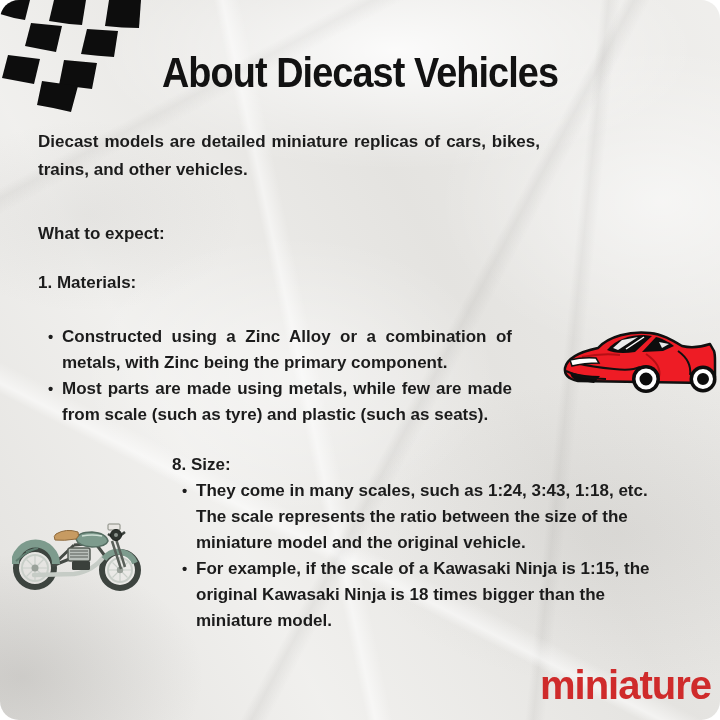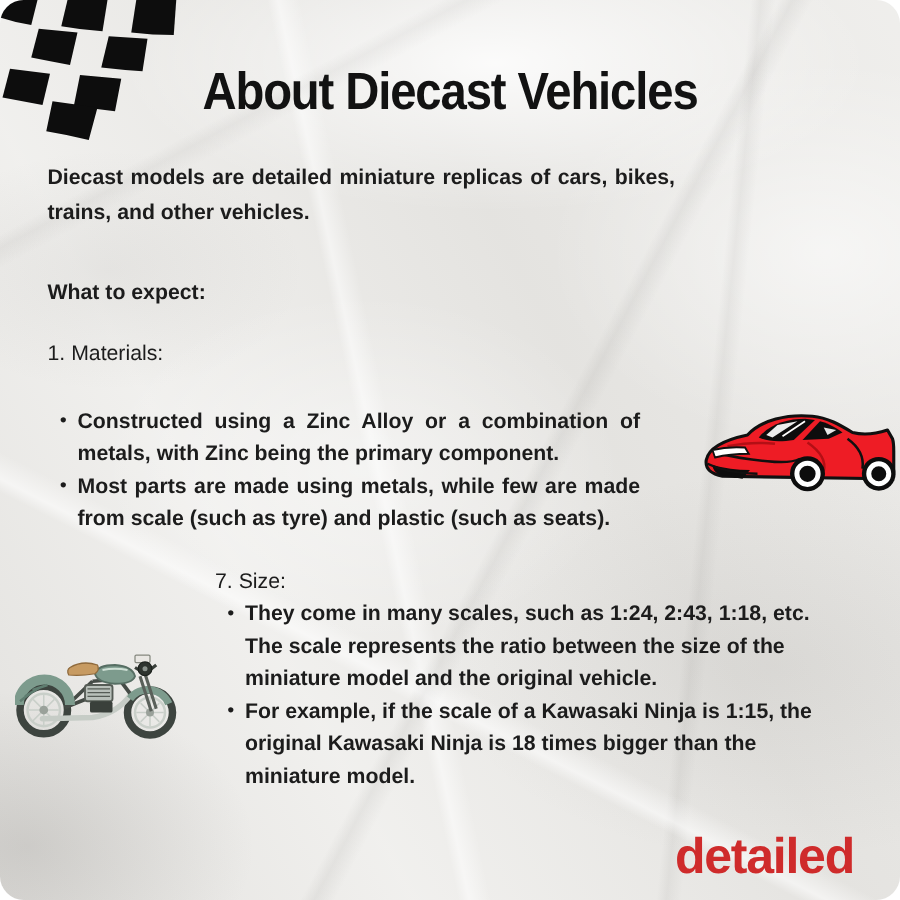--- a/index.html
+++ b/index.html
@@ -27,21 +27,21 @@
       linear-gradient(78deg,  transparent 0 42%,   rgba(255,255,255,0.5) 43%, transparent 45%);
   }
   .abs{position:absolute;}
   .txt{color:#1c1c1c;font-weight:700;text-align:right;}
   #title{left:0;top:49px;width:720px;text-align:center;
          font-size:42px;letter-spacing:-1px;color:#121212;font-weight:700;
          transform:scaleX(0.90);transform-origin:50% 50%;white-space:nowrap;}
   #intro{left:38px;top:128px;width:502px;font-size:17px;line-height:28px;
          text-align:justify;text-align-last:left;}
   #expect{left:38px;top:220px;font-size:17px;line-height:28px;}
-  .section-heading{font-size:17px;line-height:26px;color:#1c1c1c;font-weight:400;}
+  .section-heading{font-size:17px;line-height:26px;color:#1c1c1c;font-weight:700;}
   ul.bullets{list-style:none;margin:0;padding:0;}
   ul.bullets li{position:relative;padding-left:24px;font-size:17px;line-height:26px;
                 color:#1c1c1c;font-weight:700;}
   ul.bullets li::before{content:"•";position:absolute;left:10px;top:0;font-size:15px;}
   #section-materials{left:38px;top:270px;width:474px;}
   #section-materials ul.bullets{width:474px;margin-top:28px;}
   #section-materials li{text-align:justify;text-align-last:left;width:450px;}
   #section-size{left:172px;top:452px;width:500px;}
   #section-size li{width:465px;}
   #flag{left:0;top:0;}
@@ -99,23 +99,23 @@
     <path d="M30,32 L36,36 L33,34 Z" fill="#f7a356"></path>
     <path d="M8,45 Q22,49 38,49 L32,56 L14,53 Q8,50 8,45 Z" fill="#0d0d0d"></path>
     <path d="M4,44 Q20,52 44,52" stroke="#101010" stroke-width="2" fill="none"></path>
     <circle cx="84" cy="52" r="14" fill="#0d0d0d"></circle>
     <circle cx="84" cy="52" r="8.5" fill="none" stroke="#ffffff" stroke-width="4"></circle>
     <circle cx="141" cy="52" r="13.5" fill="#0d0d0d"></circle>
     <circle cx="141" cy="52" r="8" fill="none" stroke="#ffffff" stroke-width="4"></circle>
   </svg>
 
   <div id="section-size" class="abs">
-    <div class="section-heading">7. Size:</div>
+    <div class="section-heading">8. Size:</div>
     <ul class="bullets">
-      <li>They come in many scales, such as 1:24, 2:43, 1:18, etc. The scale represents the ratio between the size of the miniature model and the original vehicle.</li>
+      <li>They come in many scales, such as 1:24, 3:43, 1:18, etc. The scale represents the ratio between the size of the miniature model and the original vehicle.</li>
       <li>For example, if the scale of a Kawasaki Ninja is 1:15, the original Kawasaki Ninja is 18 times bigger than the miniature model.</li>
     </ul>
   </div>
 
   <svg id="moto" class="abs" width="132" height="80" viewBox="0 0 132 80" aria-hidden="true">
 
     <circle cx="23" cy="54" r="19" fill="none" stroke="#3d443f" stroke-width="6"></circle>
     <circle cx="23" cy="54" r="13" fill="none" stroke="#c9cfc9" stroke-width="2"></circle>
     <g stroke="#c9cfc9" stroke-width="1.2">
       <path d="M23,42 L23,66 M11,54 L35,54 M14.5,45.5 L31.5,62.5 M31.5,45.5 L14.5,62.5"></path>
@@ -147,15 +147,15 @@
 
     <path d="M44,20 Q54,14 66,18 Q68,22 64,25 Q52,27 43,26 Q41,22 44,20 Z" fill="#c79b62" stroke="#8f6a3c" stroke-width="1"></path>
 
     <path d="M100,27 L109,55 M104,25 L113,53" stroke="#5a605a" stroke-width="2.5"></path>
     <path d="M96,20 L104,25 M104,25 L113,18" stroke="#3a403b" stroke-width="2.5" fill="none"></path>
     <rect x="96" y="10" width="12" height="6" rx="1" fill="#e9e7e3" stroke="#85887f" stroke-width="1"></rect>
     <circle cx="104" cy="21" r="5.5" fill="#2e342f" stroke="#1d221e" stroke-width="1"></circle>
     <circle cx="104" cy="21" r="2" fill="#8a928c"></circle>
   </svg>
 
-  <div id="logo" class="abs">detailed</div>
+  <div id="logo" class="abs">miniature</div>
 
 </div>
 
 </body></html>

